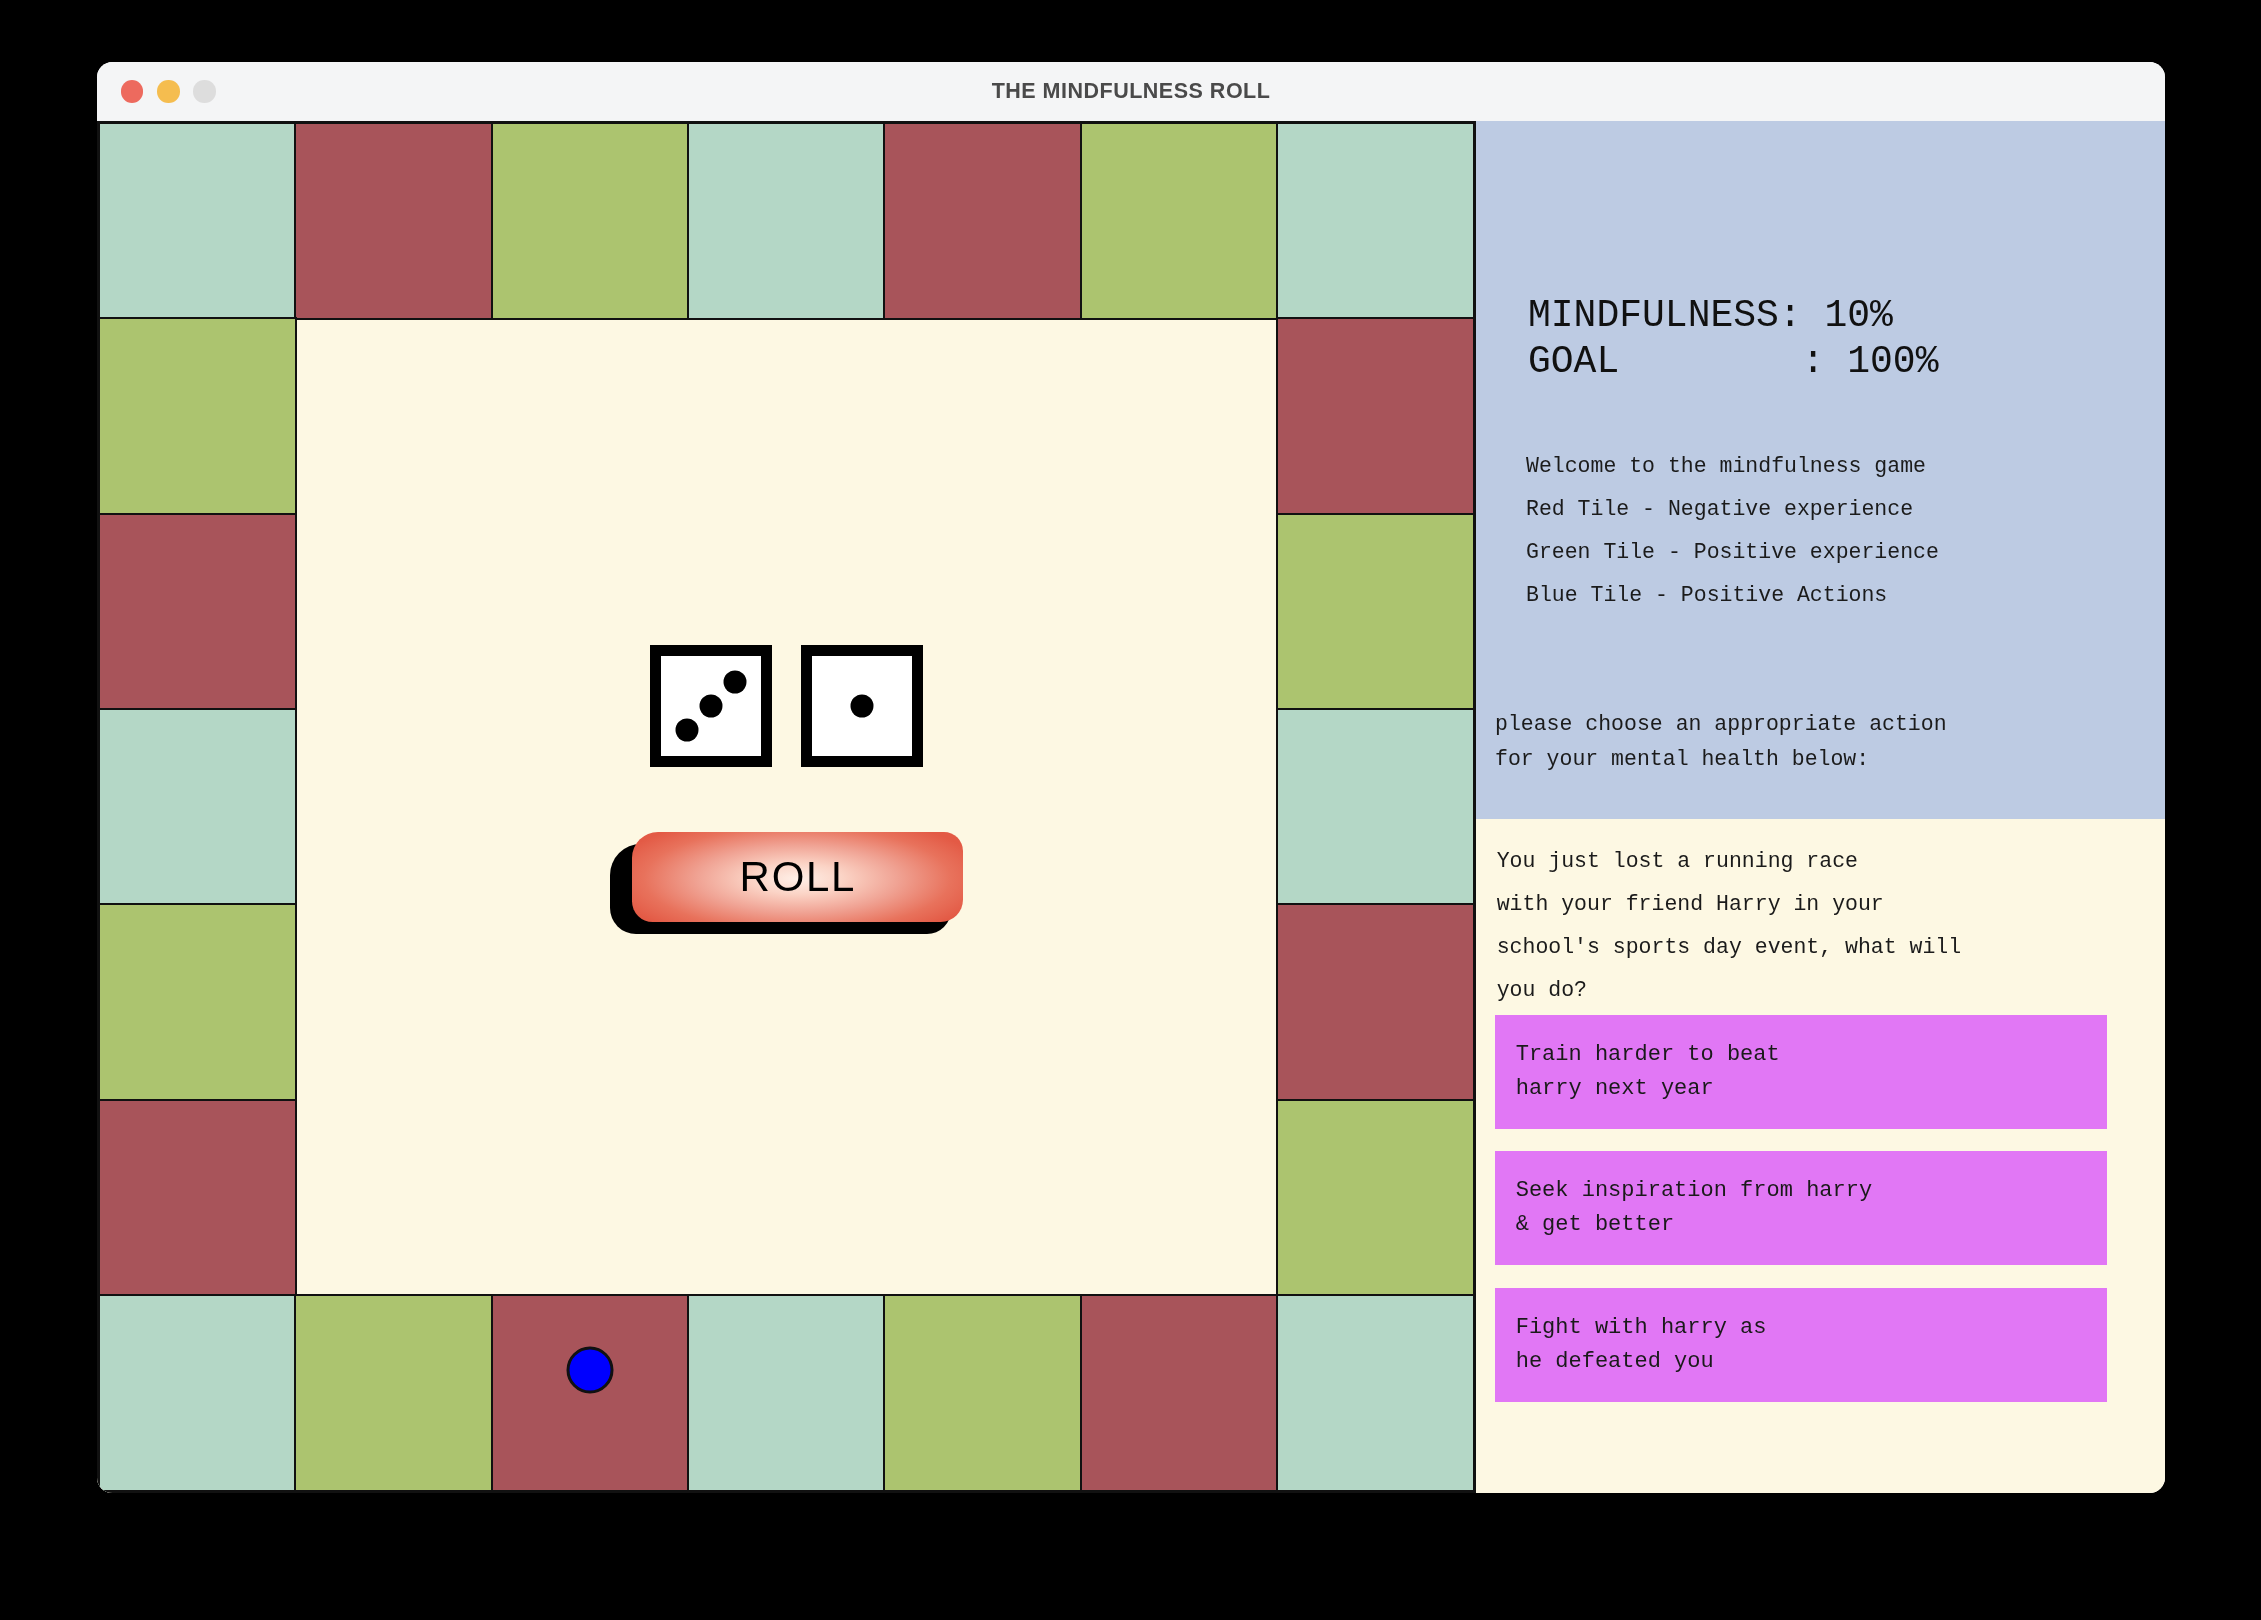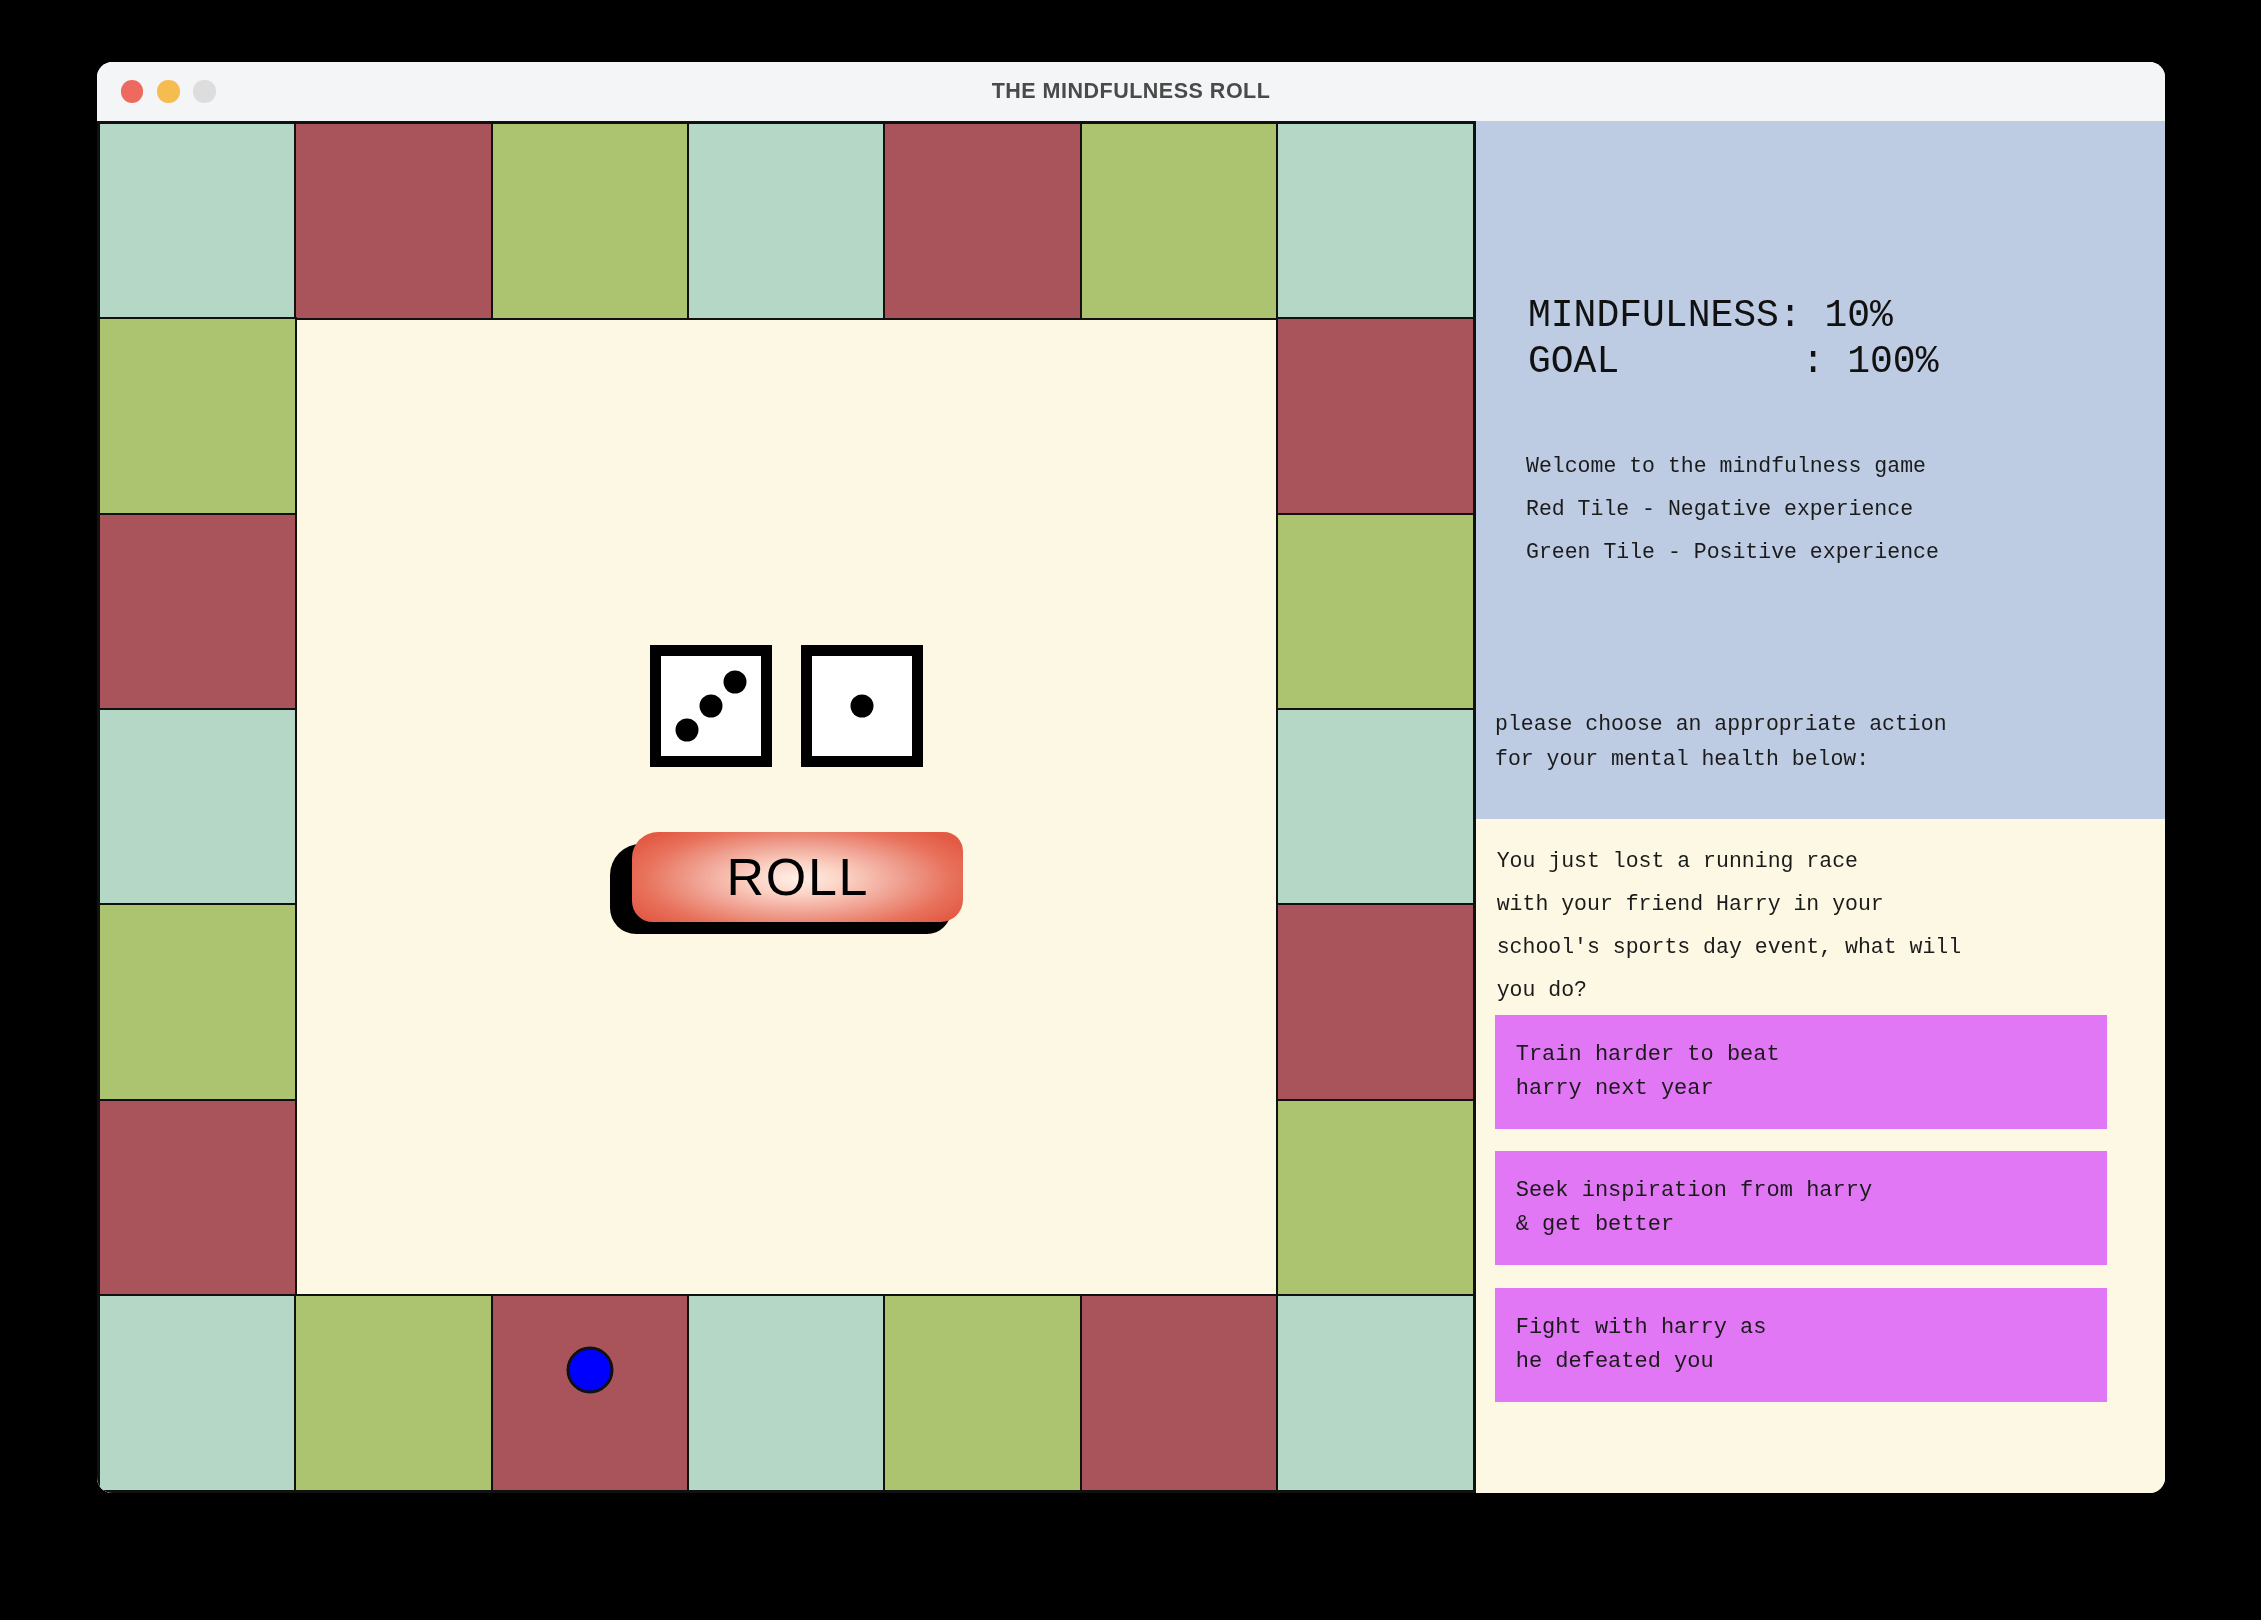--- a/index.html
+++ b/index.html
@@ -172,21 +172,21 @@
     left: 22.4px;
     top: 0px;
     width: 331px;
     height: 90px;
     border: none;
     border-radius: 26px 19px 22.4px 20.7px;
     background: radial-gradient(ellipse 58% 72% at 50% 52%,
                 #fff0e8 0%, #fbd3c5 24%, #f0a394 52%, #e8725c 80%, #e35a45 100%);
     color: #000000;
     font-family: "Liberation Sans", sans-serif;
-    font-size: 52px;
+    font-size: 42px;
     letter-spacing: 1.7px;
     display: flex;
     align-items: center;
     justify-content: center;
     cursor: pointer;
     padding: 0;
   }
 
   
   #sidebar {
@@ -355,20 +355,21 @@
 
     <div id="sidebar">
 
       <div id="status-panel">
         <div id="stats">MINDFULNESS: 10%
 GOAL        : 100%</div>
         <div id="legend">
           <div>Welcome to the mindfulness game</div>
           <div>Red Tile - Negative experience</div>
           <div>Green Tile - Positive experience</div>
+          <div>Blue Tile - Positive Actions</div>
         </div>
         <div id="prompt">please choose an appropriate action
 for your mental health below:</div>
       </div>
 
       <div id="choice-panel">
         <div id="scenario">You just lost a running race
 with your friend Harry in your
 school's sports day event, what will
 you do?</div>

